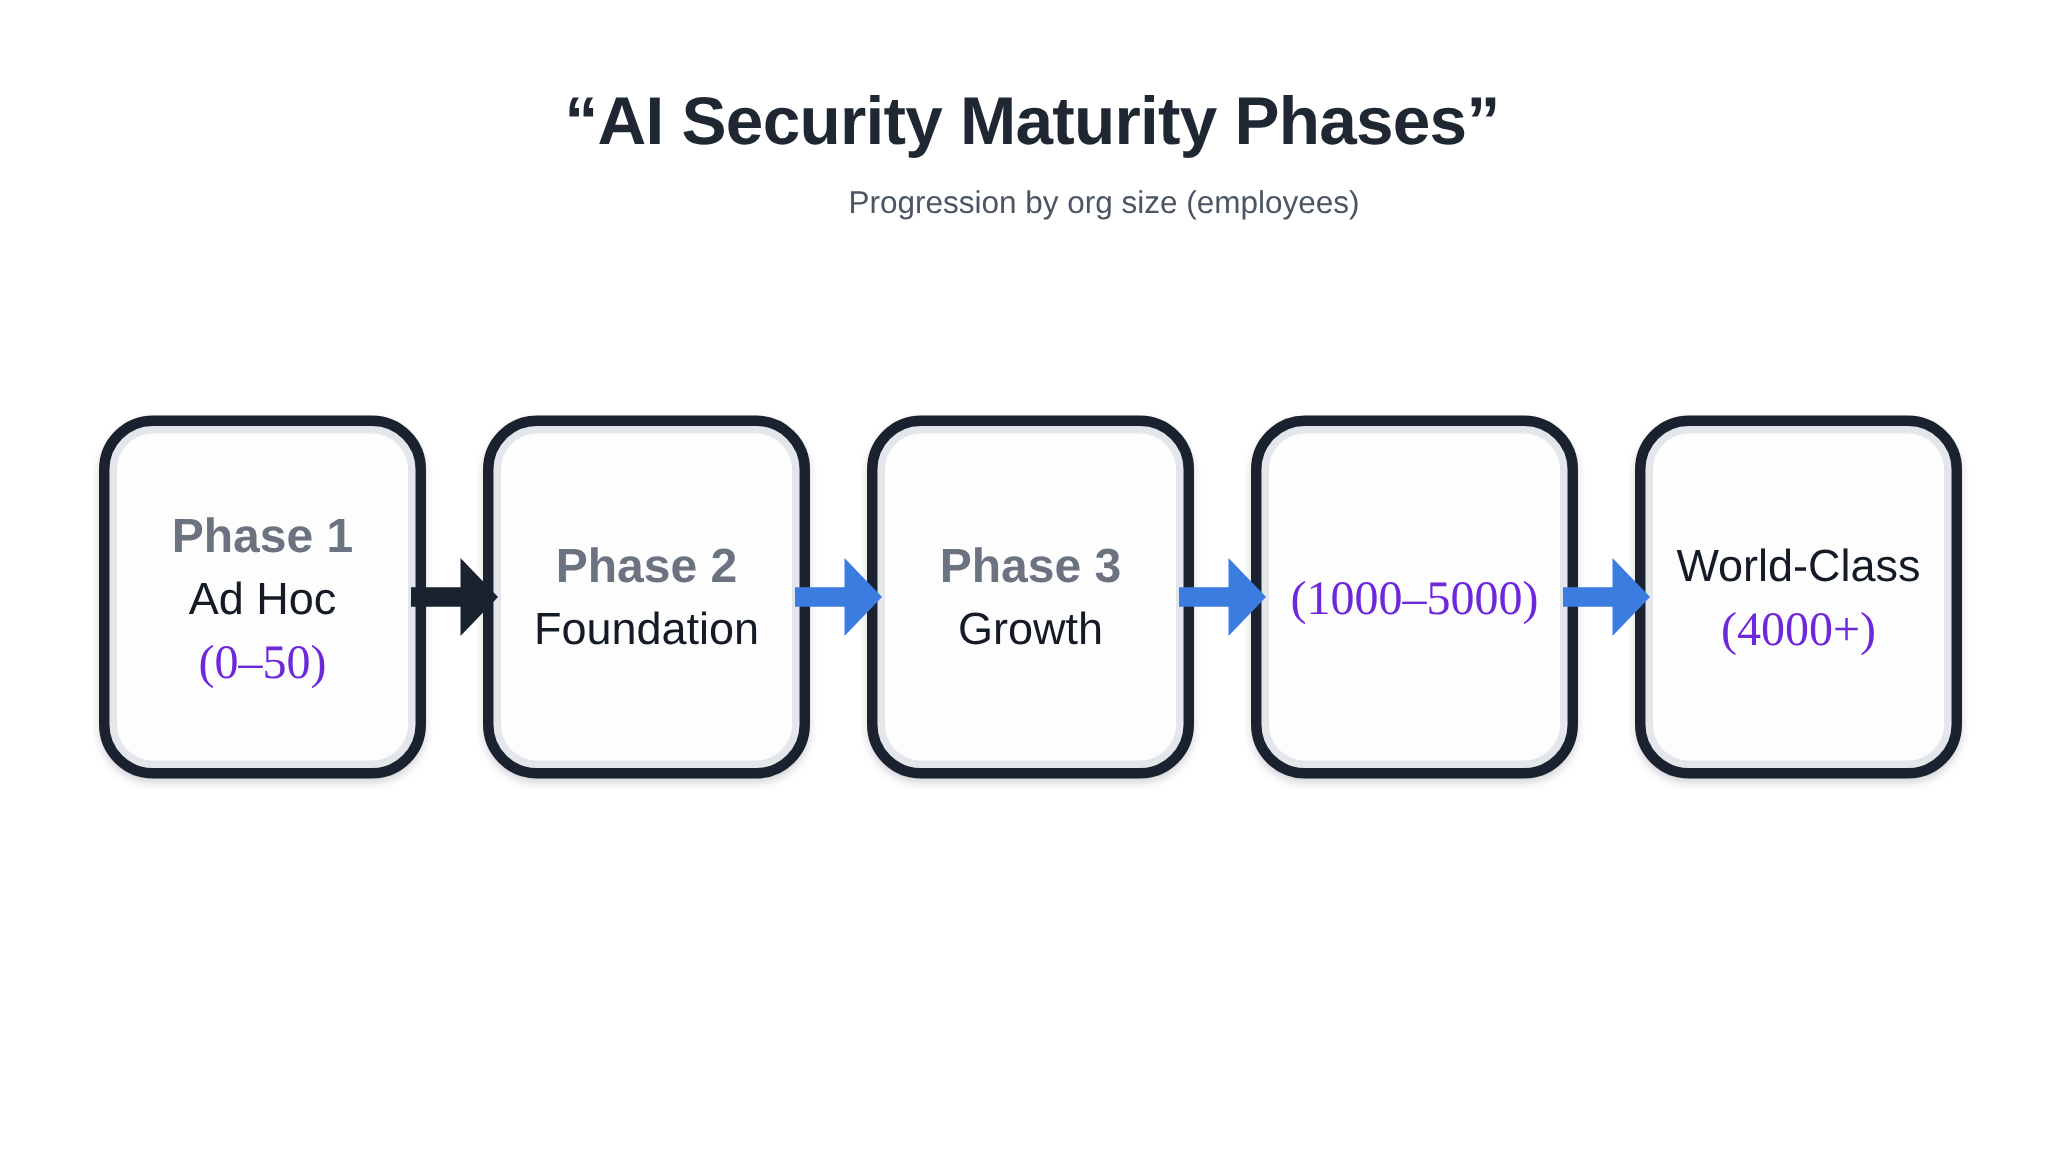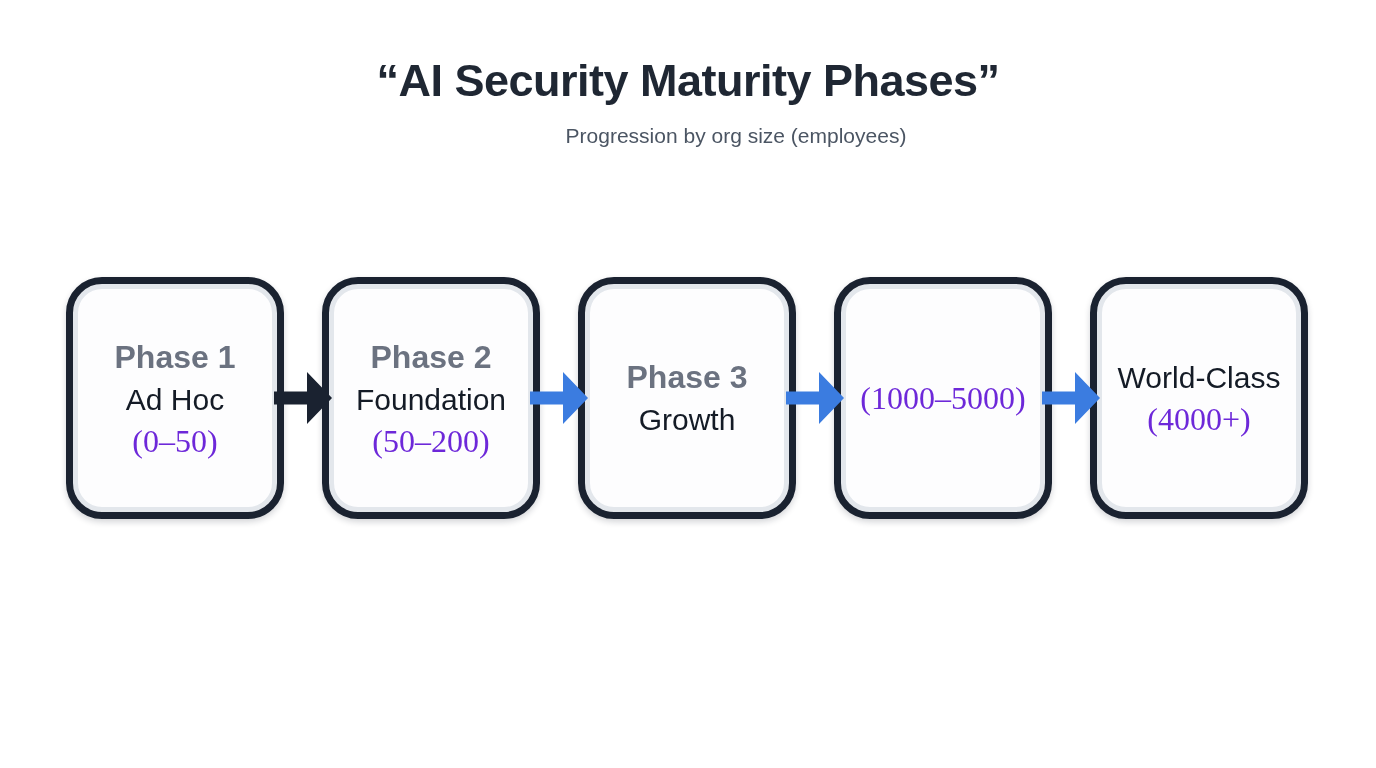--- a/index.html
+++ b/index.html
@@ -105,21 +105,20 @@
 
     <div class="phase-box">
       <div class="phase-label">Phase 1</div>
       <div class="phase-name">Ad Hoc</div>
       <div class="phase-range">(0–50)</div>
     </div>
 
     <div class="phase-box">
       <div class="phase-label">Phase 2</div>
       <div class="phase-name">Foundation</div>
-      <div class="phase-range">(50–200)</div>
     </div>
 
     <div class="phase-box">
       <div class="phase-label">Phase 3</div>
       <div class="phase-name">Growth</div>
     </div>
 
     <div class="phase-box">
       <div class="phase-range">(1000–5000)</div>
     </div>

